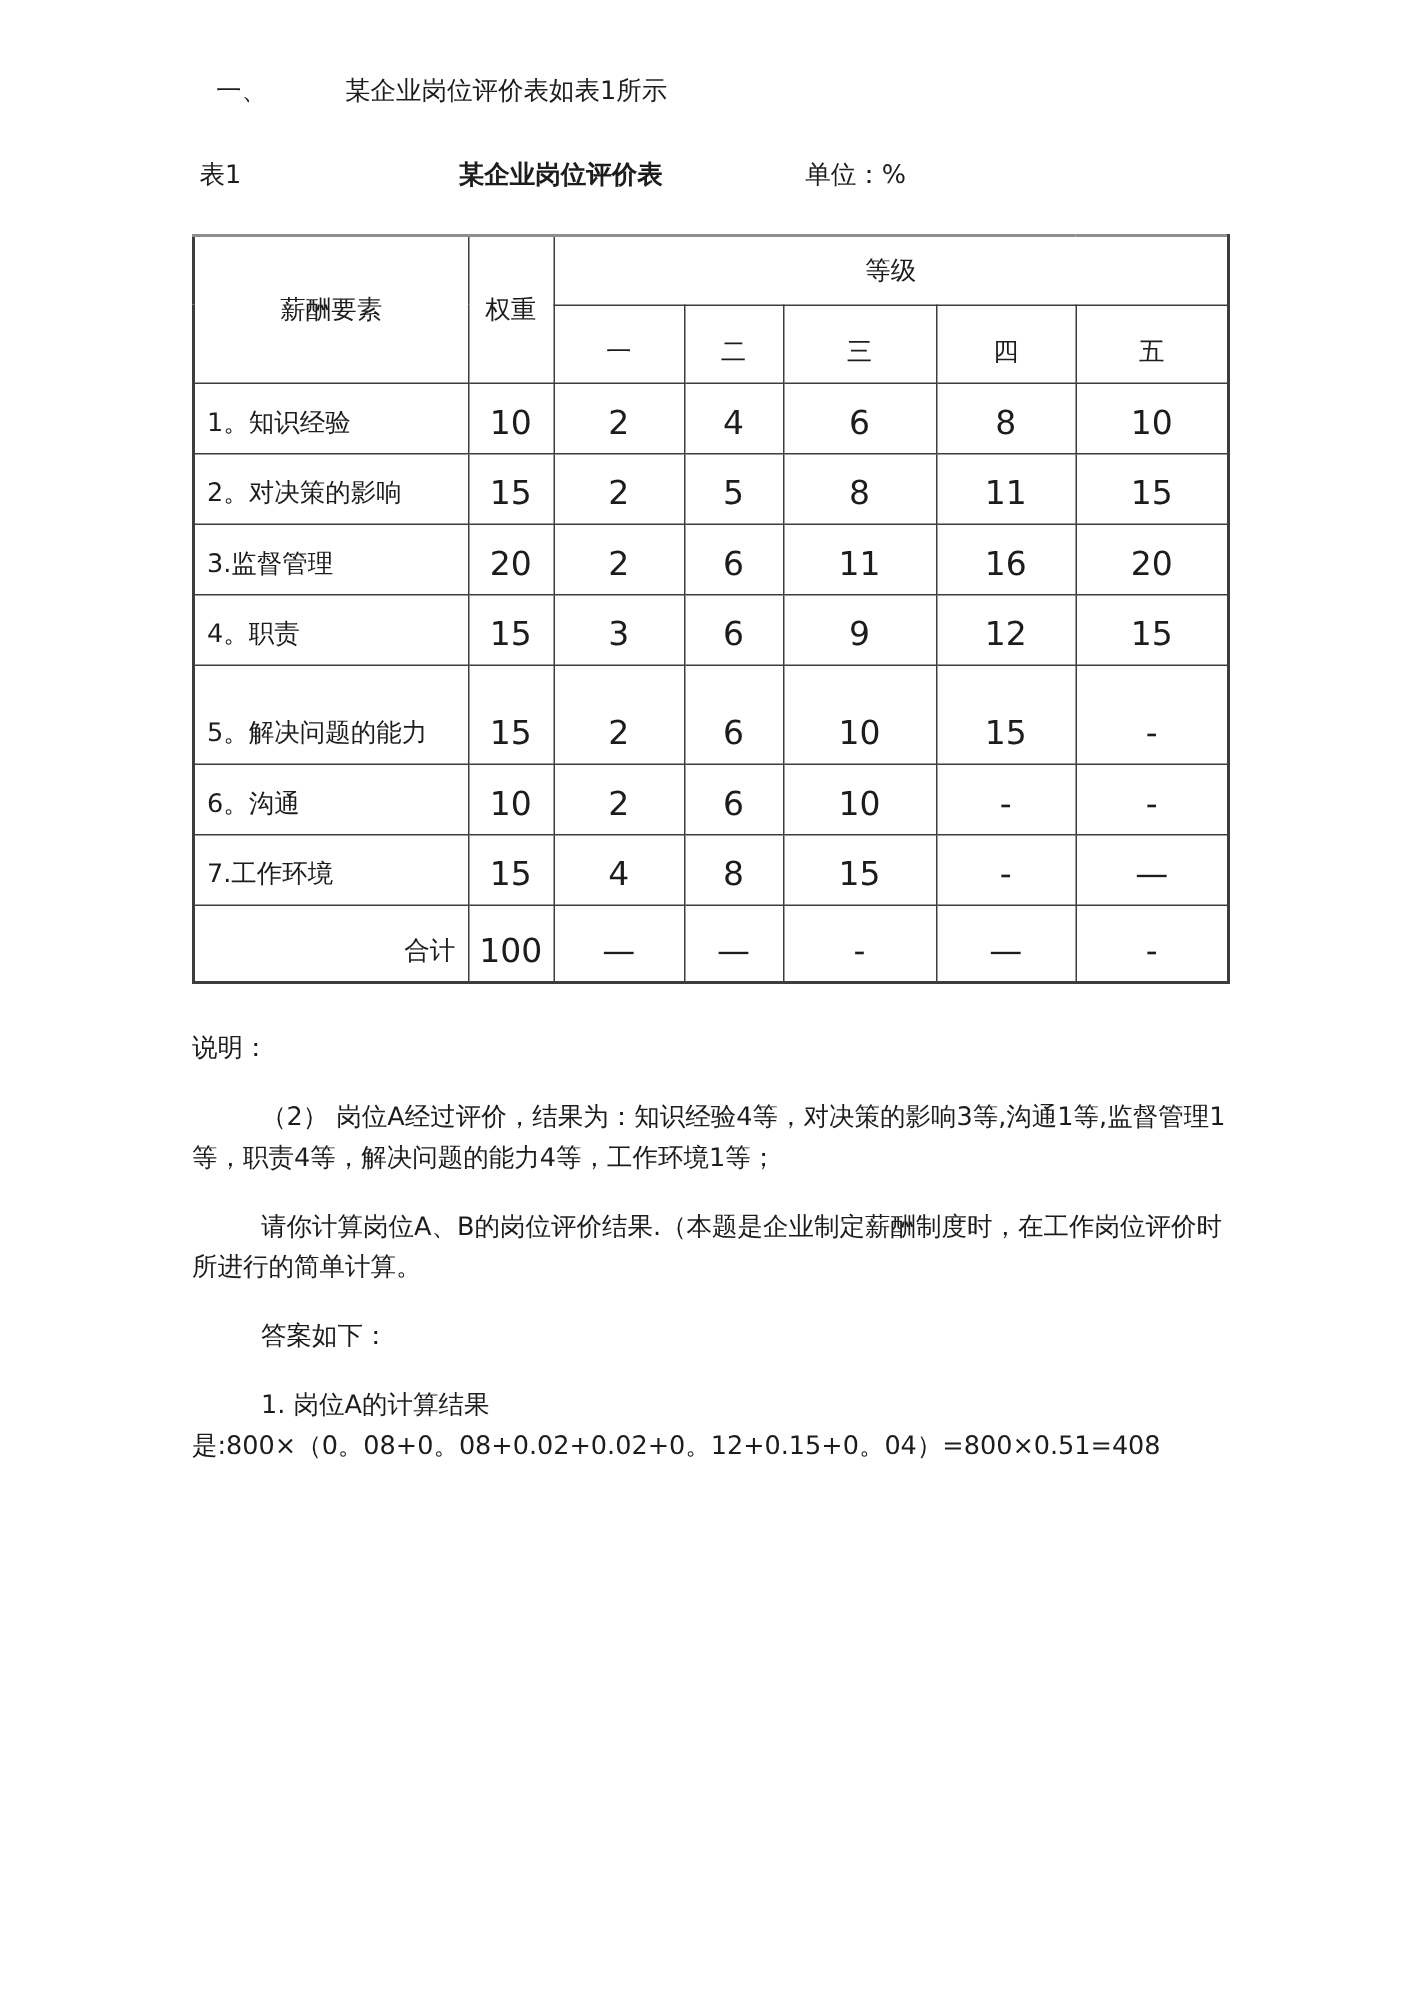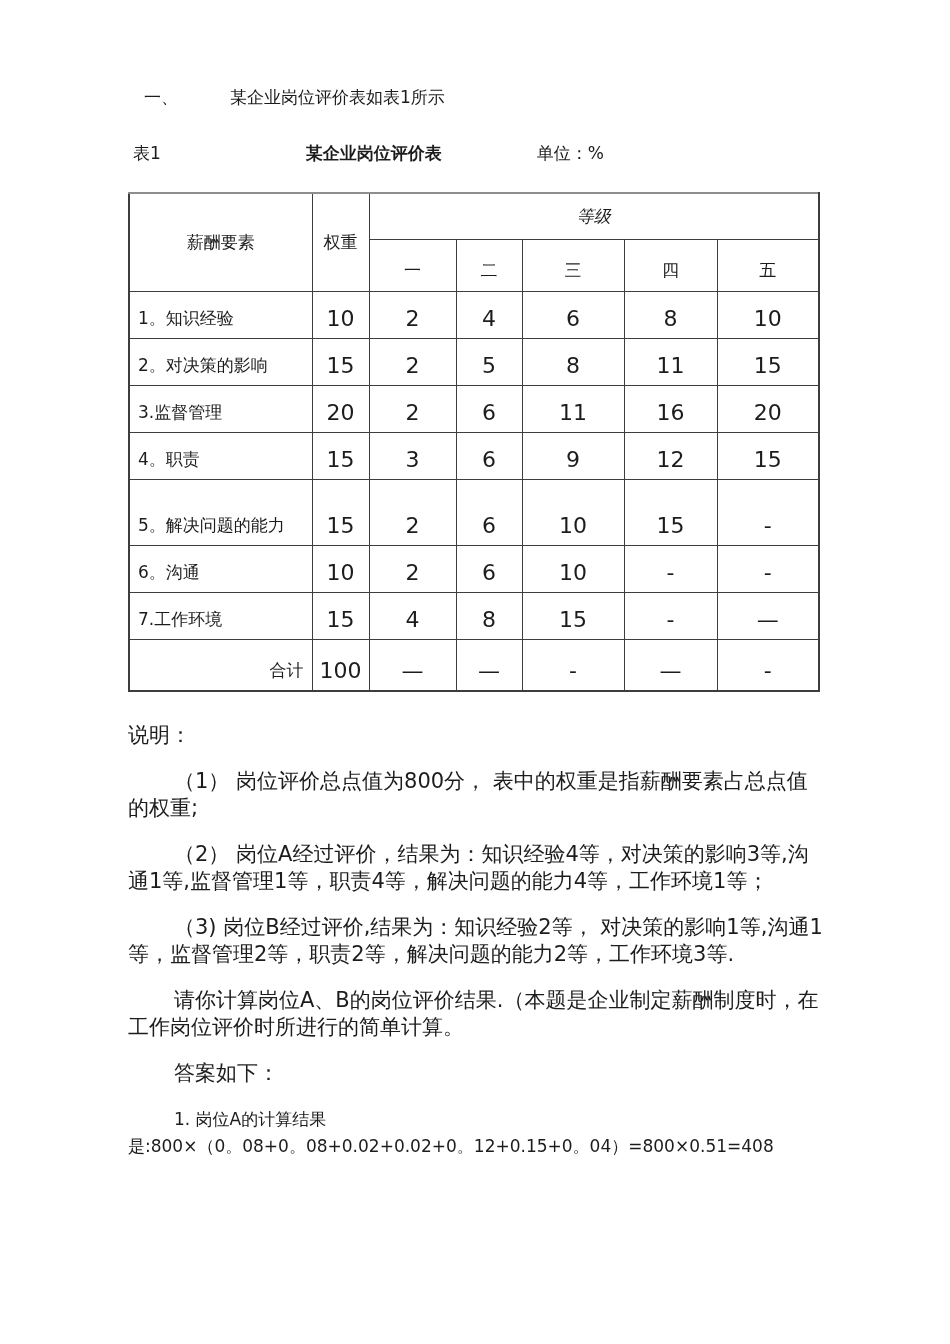--- a/index.html
+++ b/index.html
@@ -5,21 +5,21 @@
   * { margin: 0; padding: 0; box-sizing: border-box; }
   html, body { background: #ffffff; }
   body {
     width: 950px;
     min-height: 1344px;
     font-family: "DejaVu Sans", "Liberation Sans", sans-serif;
     color: #1c1c1c;
     position: relative;
   }
   .page {
-    padding: 84px 125px 60px 128px;
+    padding: 48px 125px 60px 128px;
     width: 950px;
   }
   .content { width: 697px; }
 
   
   .heading-line {
     font-size: 17px;
     line-height: 27px;
     margin-bottom: 29px;
     white-space: nowrap;
@@ -56,21 +56,21 @@
   table.eval col.c7 { width: 102px; }
   table.eval th, table.eval td {
     border: 1.5px solid #3d3d3d;
     font-weight: normal;
     text-align: center;
   }
   table.eval thead tr.hrow1 { height: 46px; }
   table.eval thead tr.hrow2 { height: 52px; }
   table.eval thead th { font-size: 17px; }
   table.eval th.merged { vertical-align: middle; }
-  table.eval th.grade-span { vertical-align: middle; font-style: italic; }
+  table.eval th.grade-span { vertical-align: middle; }
   table.eval tr.hrow2 th { vertical-align: bottom; padding-bottom: 9px; }
   table.eval tbody tr { height: 47px; }
   table.eval tbody tr:nth-child(5) { height: 66px; }
   table.eval tbody tr:last-child { height: 52px; }
   table.eval tbody td {
     font-size: 22px;
     vertical-align: bottom;
     padding-bottom: 7px;
   }
   table.eval tbody td.factor {
@@ -81,21 +81,21 @@
     line-height: 25px;
   }
   table.eval tbody tr.total-row td.factor {
     text-align: right;
     padding-right: 8px;
   }
 
   
   .notes { margin-top: 30px; }
   .para {
-    font-size: 21px;
+    font-size: 17px;
     line-height: 27px;
     margin-bottom: 19px;
     word-break: break-all;
     overflow-wrap: anywhere;
   }
   .para.indent { text-indent: 46px; }
   .answer-block .line1 { text-indent: 46px; }
   .answer-block { font-size: 17px; line-height: 27px; word-break: break-all; overflow-wrap: anywhere; }
 </style>
 </head>
@@ -209,23 +209,21 @@
             <td>—</td>
             <td>-</td>
             <td>—</td>
             <td>-</td>
           </tr>
         </tbody>
     </table>
 
     <div class="notes">
       <div class="para">说明：</div>
-      <div class="para indent">（1） 岗位评价总点值为800分， 表中的权重是指薪酬要素占总点值的权重;</div>
       <div class="para indent">（2） 岗位A经过评价，结果为：知识经验4等，对决策的影响3等,沟通1等,监督管理1等，职责4等，解决问题的能力4等，工作环境1等；</div>
-      <div class="para indent">（3) 岗位B经过评价,结果为：知识经验2等， 对决策的影响1等,沟通1等，监督管理2等，职责2等，解决问题的能力2等，工作环境3等.</div>
     </div>
 
     <div class="para indent">请你计算岗位A、B的岗位评价结果.（本题是企业制定薪酬制度时，在工作岗位评价时所进行的简单计算。</div>
 
     <div class="para indent">答案如下：</div>
 
     <div class="answer-block">
       <div class="line1">1. 岗位A的计算结果</div>
       <div class="line2">是:800×（0。08+0。08+0.02+0.02+0。12+0.15+0。04）=800×0.51=408</div>
     </div>

